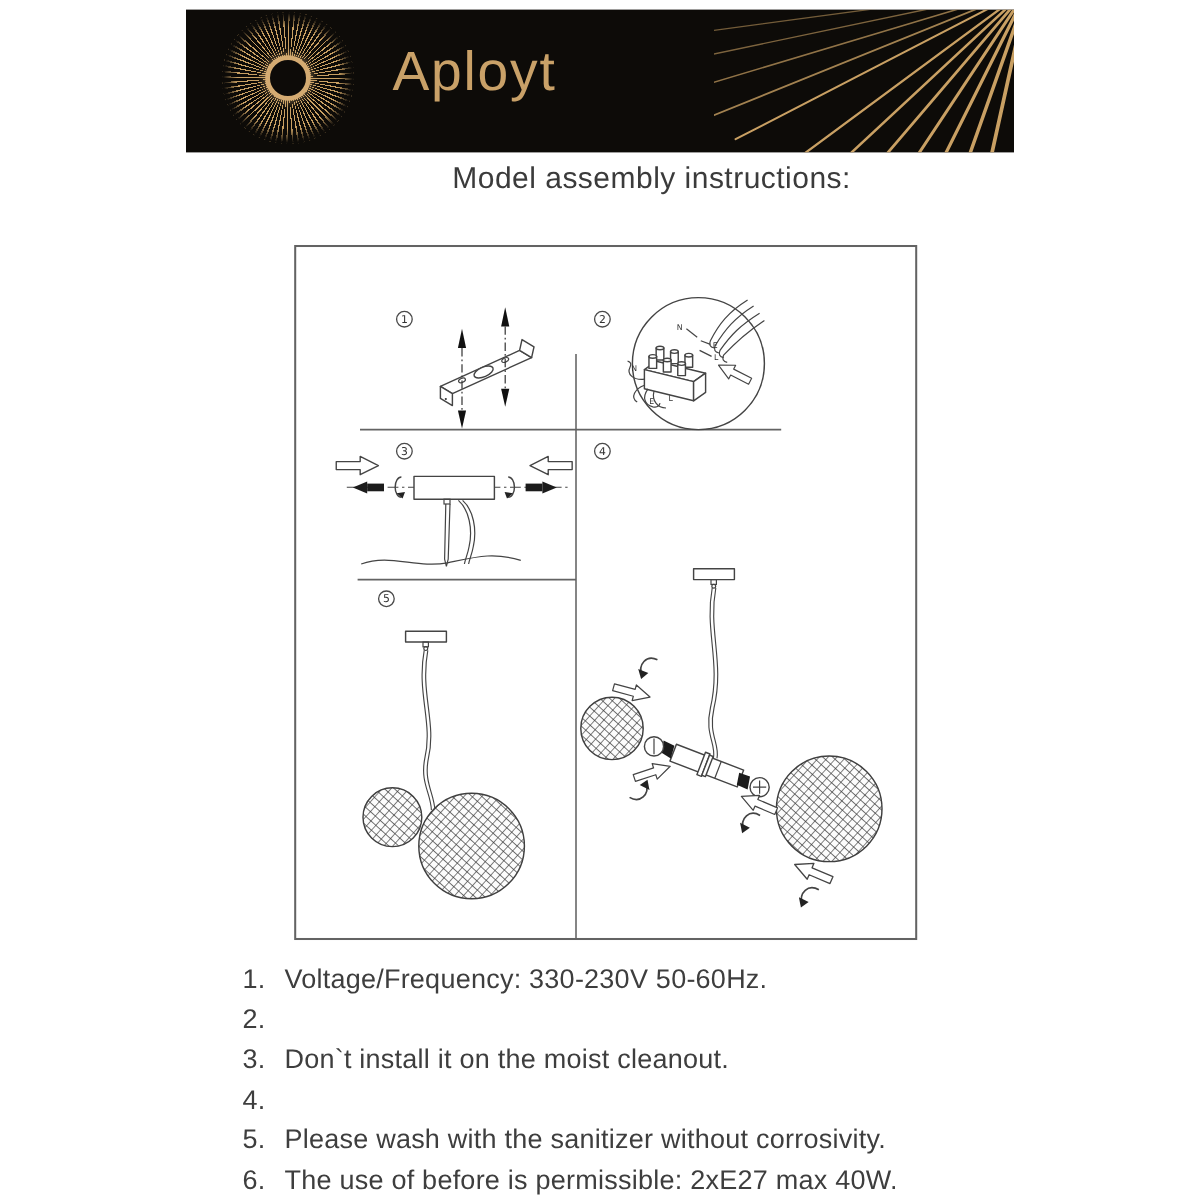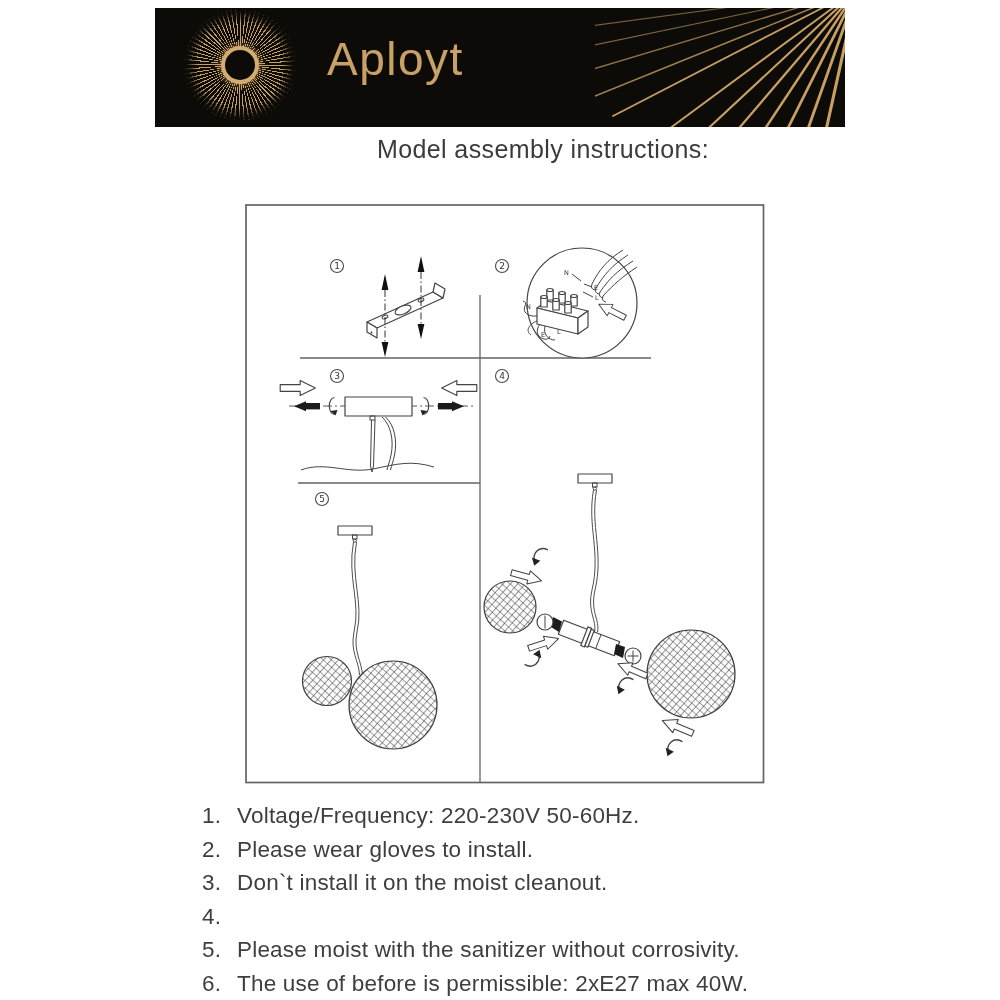--- a/index.html
+++ b/index.html
@@ -233,36 +233,35 @@
         <path class="cord" d="M111.5,338 C105,374 119,398 112,428 C108,448 117,457 117.5,472"></path>
         <circle cx="82" cy="477" r="24.5" fill="url(#mesh)" stroke="#3f3f3f" stroke-width="1.2"></circle>
         <circle cx="148" cy="501" r="44" fill="url(#mesh)" stroke="#3f3f3f" stroke-width="1.2"></circle>
       </g>
     </svg>
   </div>
 
   <div class="instructions">
     <div class="item">
       <span class="num">1.</span>
-      <span class="txt">Voltage/Frequency: 220-230V 50-60Hz.</span>
+      <span class="txt">Voltage/Frequency: 330-230V 50-60Hz.</span>
     </div>
     <div class="item">
       <span class="num">2.</span>
-      <span class="txt">Please wear gloves to install.</span>
     </div>
     <div class="item">
       <span class="num">3.</span>
       <span class="txt">Don`t install it on the moist cleanout.</span>
     </div>
     <div class="item">
       <span class="num">4.</span>
     </div>
     <div class="item">
       <span class="num">5.</span>
-      <span class="txt">Please moist with the sanitizer without corrosivity.</span>
+      <span class="txt">Please wash with the sanitizer without corrosivity.</span>
     </div>
     <div class="item">
       <span class="num">6.</span>
       <span class="txt">The use of before is permissible: 2xE27 max 40W.</span>
     </div>
   </div>
 
 </div>
 
 </body></html>

